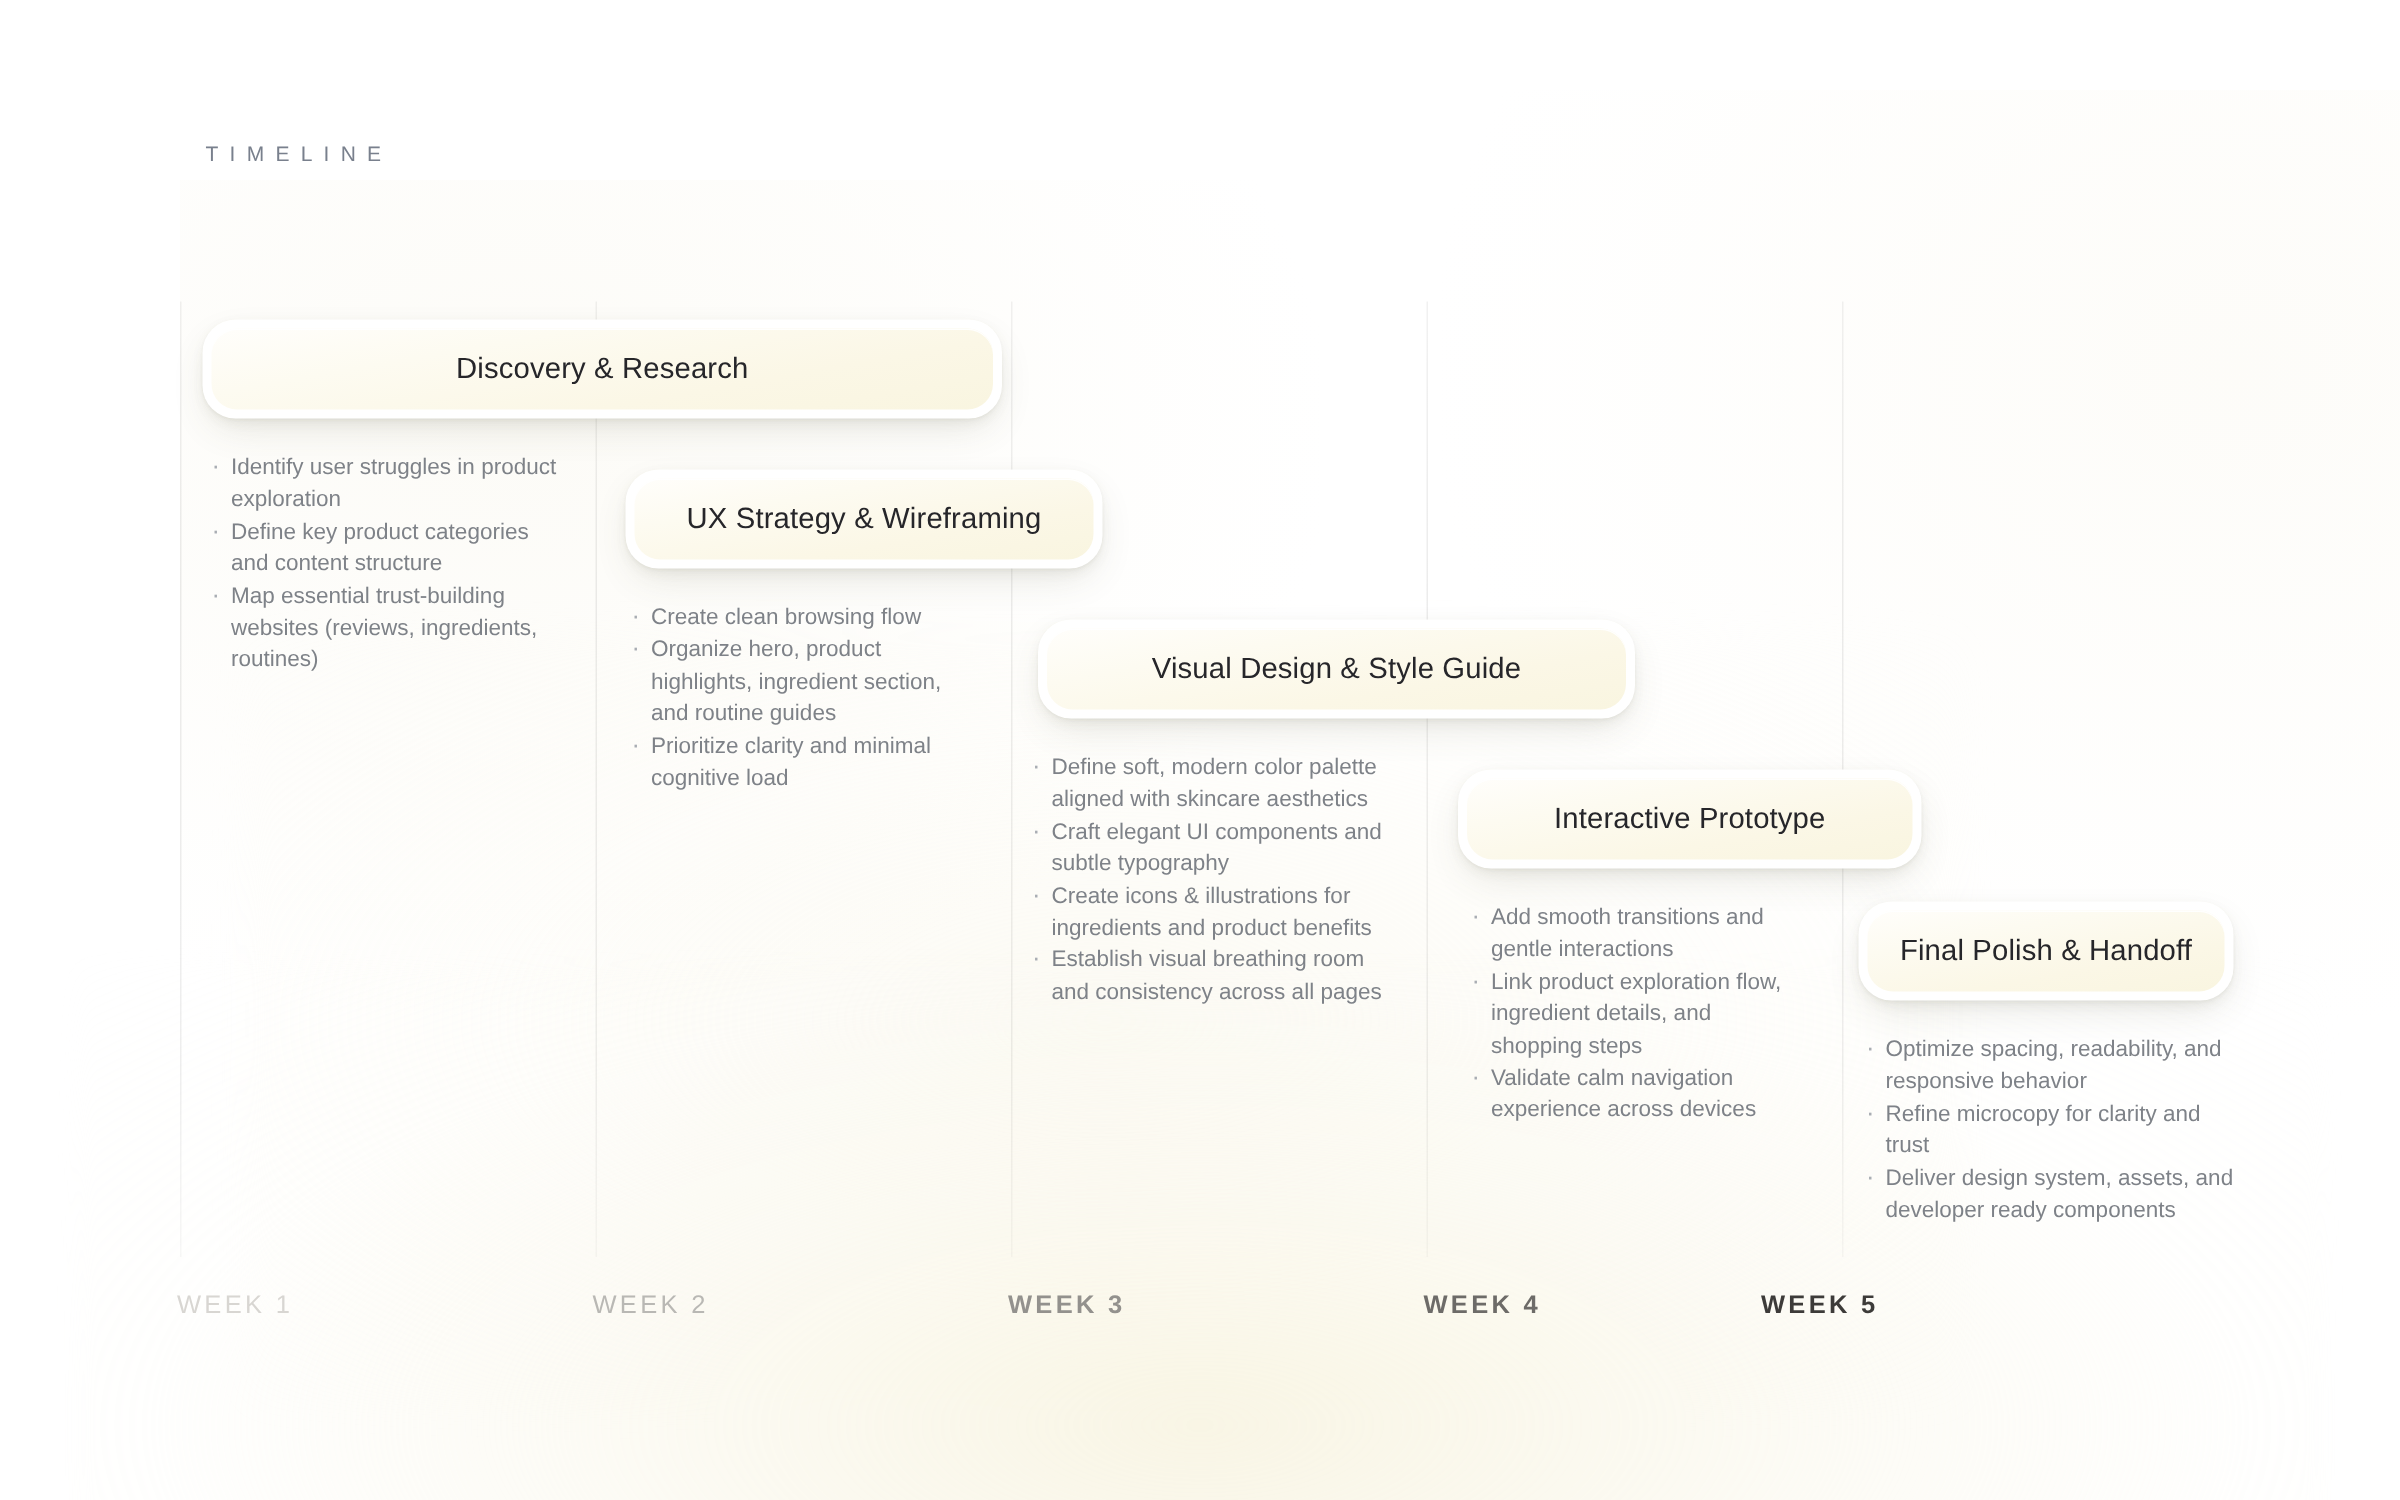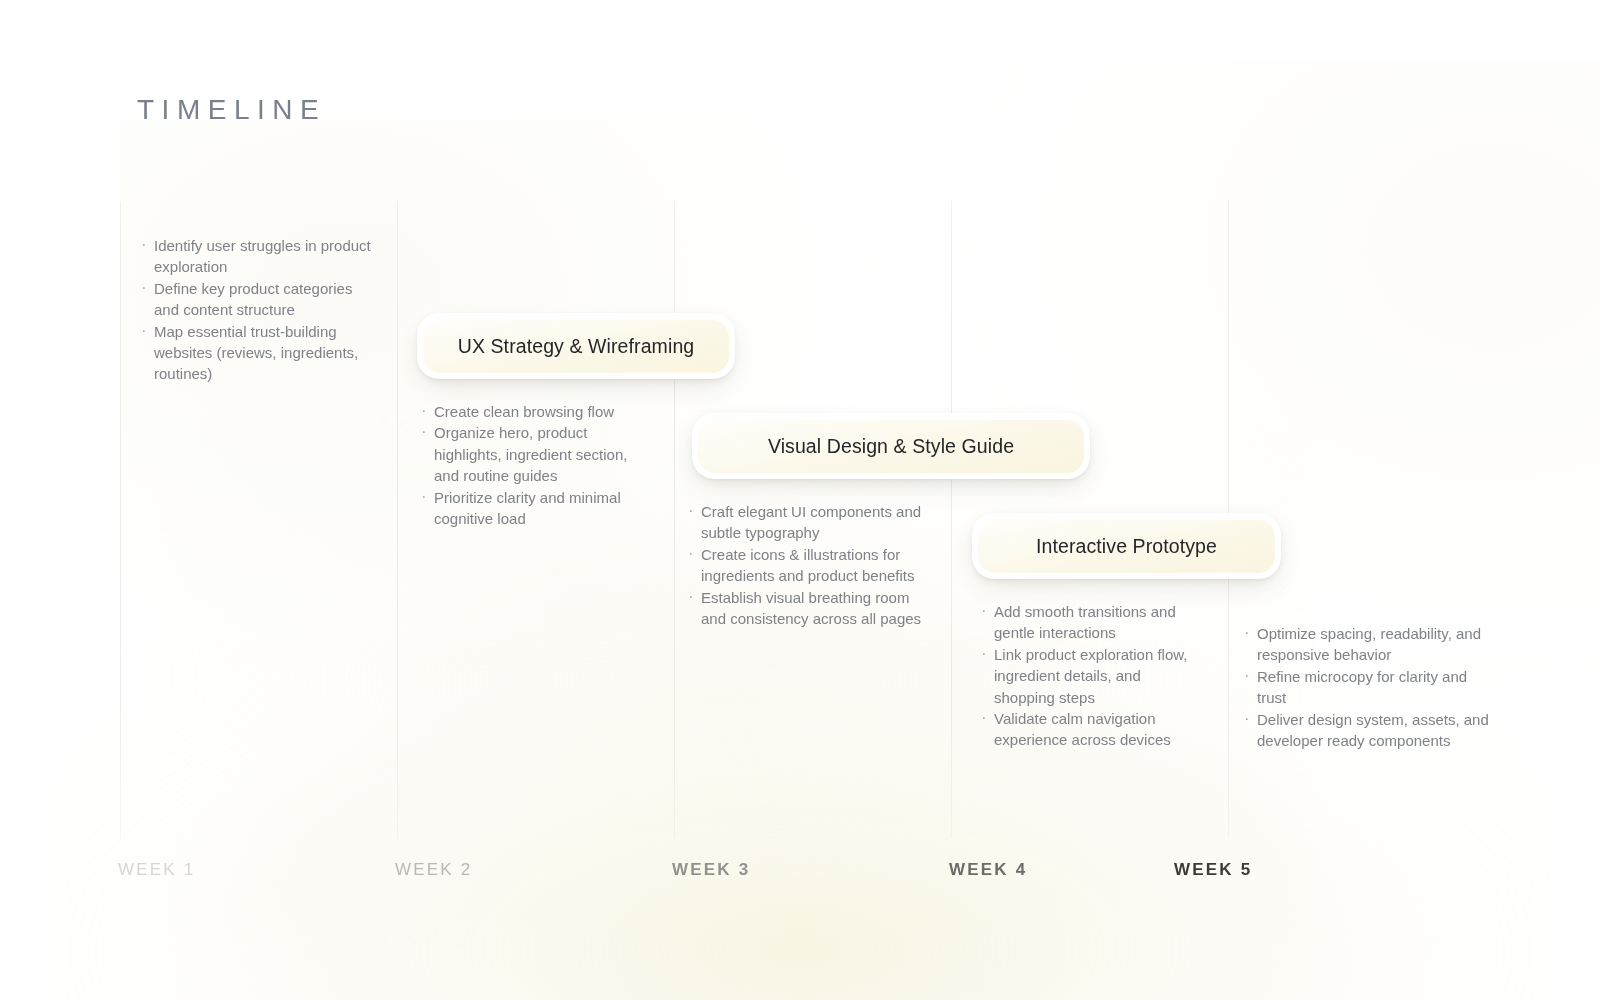--- a/index.html
+++ b/index.html
@@ -68,21 +68,21 @@
     background: radial-gradient(ellipse at 70% 30%,
         rgba(251,249,242,0.5) 0%,
         rgba(255,255,255,0) 72%);
   }
 
   
   .page-title {
     position: absolute;
     left: 137px;
     top: 94px;
-    font-size: 28px;
+    font-size: 14px;
     letter-spacing: 7.5px;
     color: #79808d;
     font-weight: 400;
     white-space: nowrap;
   }
 
   
   .grid-layer {
     position: absolute;
     left: 0;
@@ -191,20 +191,25 @@
     <div class="gridline" style="left: 1228px;"></div>
     <div class="week-label" style="left: 118px; color: rgb(216, 214, 210); font-weight: 500;">WEEK 1</div>
     <div class="week-label" style="left: 395px; color: rgb(185, 184, 180); font-weight: 500;">WEEK 2</div>
     <div class="week-label" style="left: 672px; color: rgb(147, 145, 141); font-weight: 600;">WEEK 3</div>
     <div class="week-label" style="left: 949px; color: rgb(109, 107, 104); font-weight: 700;">WEEK 4</div>
     <div class="week-label" style="left: 1174px; color: rgb(61, 59, 57); font-weight: 700;">WEEK 5</div>
   </div>
 
 <div id="phases-root">
     <div class="phase" style="left: 135px; top: 213px;">
+      <div class="pill-wrap" style="width: 533px;">
+        <div class="pill">
+          <span class="pill-title">Discovery &amp; Research</span>
+        </div>
+      </div>
       <ul class="bullets" style="width: 240px; margin-left: 2px;">
         <li>Identify user struggles in product exploration</li>
         <li>Define key product categories and content structure</li>
         <li>Map essential trust-building websites (reviews, ingredients, routines)</li>
       </ul>
     </div>
     <div class="phase" style="left: 417px; top: 313px;">
       <div class="pill-wrap" style="width: 318px;">
         <div class="pill">
           <span class="pill-title">UX Strategy &amp; Wireframing</span>
@@ -216,37 +221,43 @@
         <li>Prioritize clarity and minimal cognitive load</li>
       </ul>
     </div>
     <div class="phase" style="left: 692px; top: 413px;">
       <div class="pill-wrap" style="width: 398px;">
         <div class="pill">
           <span class="pill-title">Visual Design &amp; Style Guide</span>
         </div>
       </div>
       <ul class="bullets" style="width: 243px; margin-left: -8px;">
+        <li>Define soft, modern color palette aligned with skincare aesthetics</li>
         <li>Craft elegant UI components and subtle typography</li>
         <li>Create icons &amp; illustrations for ingredients and product benefits</li>
         <li>Establish visual breathing room and consistency across all pages</li>
       </ul>
     </div>
     <div class="phase" style="left: 972px; top: 513px;">
       <div class="pill-wrap" style="width: 309px;">
         <div class="pill">
           <span class="pill-title">Interactive Prototype</span>
         </div>
       </div>
       <ul class="bullets" style="width: 216px; margin-left: 5px;">
         <li>Add smooth transitions and gentle interactions</li>
         <li>Link product exploration flow, ingredient details, and shopping steps</li>
         <li>Validate calm navigation experience across devices</li>
       </ul>
     </div>
     <div class="phase" style="left: 1239px; top: 601px;">
+      <div class="pill-wrap" style="width: 250px;">
+        <div class="pill">
+          <span class="pill-title">Final Polish &amp; Handoff</span>
+        </div>
+      </div>
       <ul class="bullets" style="width: 252px; margin-left: 1px;">
         <li>Optimize spacing, readability, and responsive behavior</li>
         <li>Refine microcopy for clarity and trust</li>
         <li>Deliver design system, assets, and developer ready components</li>
       </ul>
     </div>
   </div>
 
 </body></html>

